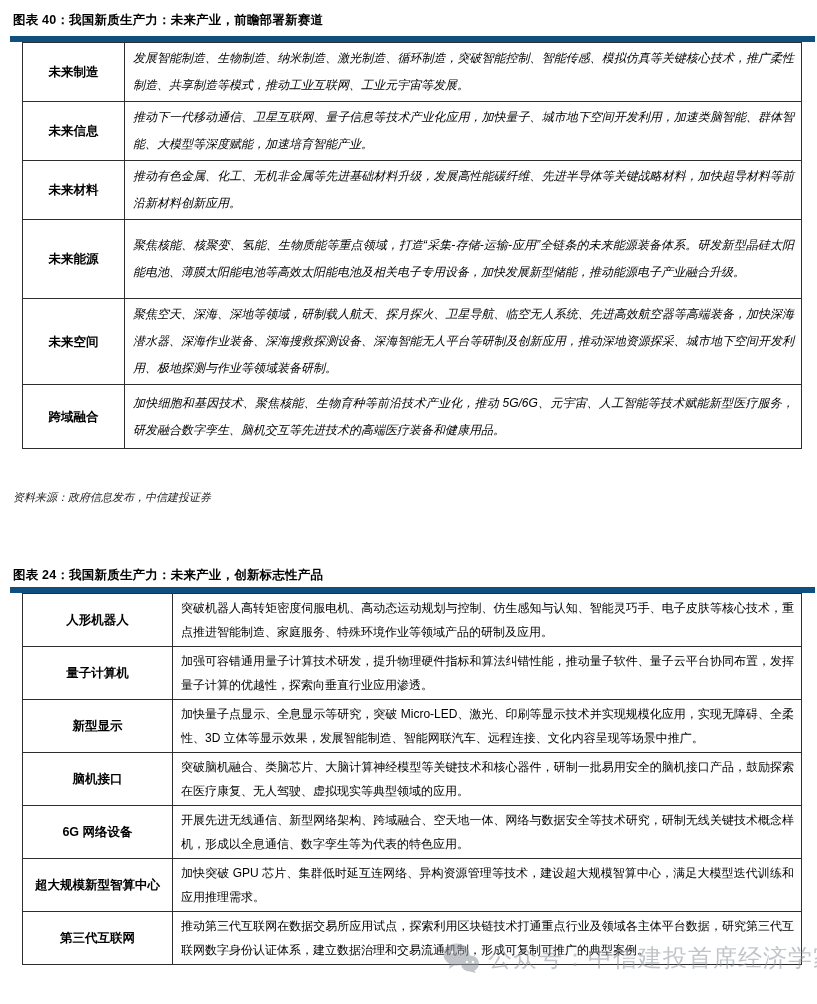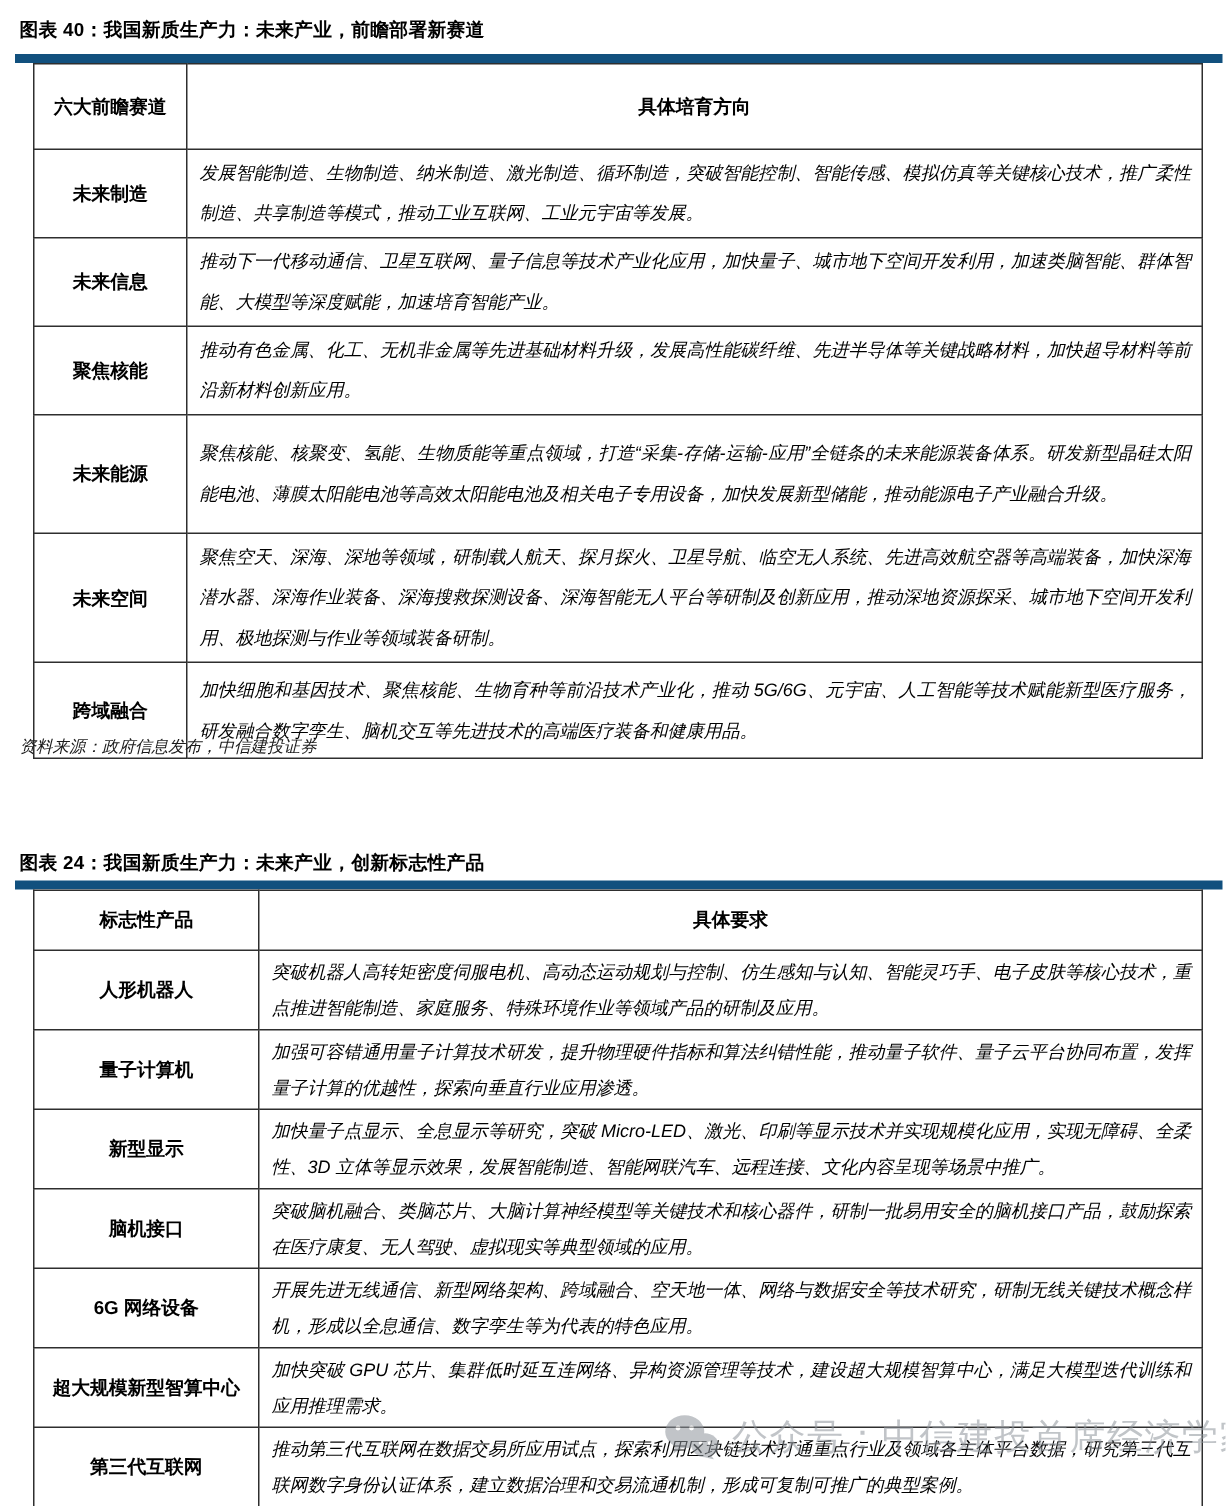--- a/index.html
+++ b/index.html
@@ -36,21 +36,21 @@
   .doc-table td.label {
     font-size:12.5px; font-weight:bold; text-align:center;
     padding:0 12px; line-height:20px; color:#000;
   }
   .doc-table td.detail {
     font-size:12px; color:#000;
     padding:2px 7px 2px 8px;
     text-align:justify; text-justify:inter-ideograph;
   }
   #table-23 td.detail { line-height:27px;font-style:italic; }
-  #table-24 td.detail { line-height:24px;font-style:italic; }
+  #table-24 td.detail { line-height:24px; }
   .source-note {
     position:absolute; left:13px; top:490px;
     font-size:11px; font-style:italic; color:#1a1a1a;
     white-space:nowrap;
     text-align:center;
   }
   .watermark {
     position:absolute; left:443px; top:942px;
     display:flex; align-items:center; gap:9px;
     z-index:10; pointer-events:none;
@@ -67,34 +67,30 @@
 <div class="fig-title" style="top:12px">图表 40：我国新质生产力：未来产业，前瞻部署新赛道</div>
 
 <div class="accent-bar" style="top: 36px; background: rgb(17, 80, 126);"></div>
 
 <table class="doc-table" id="table-23" style="top:42px">
   <colgroup>
       <col style="width:102px">
       <col>
     </colgroup>
   <tbody>
-      <tr style="height:57px">
-    <th>六大前瞻赛道</th>
-    <th>具体培育方向</th>
-  </tr>
   <tr style="height:56px">
     <td class="label">未来制造</td>
     <td class="detail">发展智能制造、生物制造、纳米制造、激光制造、循环制造，突破智能控制、智能传感、模拟仿真等关键核心技术，推广柔性制造、共享制造等模式，推动工业互联网、工业元宇宙等发展。</td>
   </tr>
   <tr style="height:58px">
     <td class="label">未来信息</td>
     <td class="detail">推动下一代移动通信、卫星互联网、量子信息等技术产业化应用，加快量子、城市地下空间开发利用，加速类脑智能、群体智能、大模型等深度赋能，加速培育智能产业。</td>
   </tr>
   <tr style="height:58px">
-    <td class="label">聚焦核能</td>
+    <td class="label">未来材料</td>
     <td class="detail">推动有色金属、化工、无机非金属等先进基础材料升级，发展高性能碳纤维、先进半导体等关键战略材料，加快超导材料等前沿新材料创新应用。</td>
   </tr>
   <tr style="height:79px">
     <td class="label">未来能源</td>
     <td class="detail">聚焦核能、核聚变、氢能、生物质能等重点领域，打造“采集-存储-运输-应用”全链条的未来能源装备体系。研发新型晶硅太阳能电池、薄膜太阳能电池等高效太阳能电池及相关电子专用设备，加快发展新型储能，推动能源电子产业融合升级。</td>
   </tr>
   <tr style="height:73px">
     <td class="label">未来空间</td>
     <td class="detail">聚焦空天、深海、深地等领域，研制载人航天、探月探火、卫星导航、临空无人系统、先进高效航空器等高端装备，加快深海潜水器、深海作业装备、深海搜救探测设备、深海智能无人平台等研制及创新应用，推动深地资源探采、城市地下空间开发利用、极地探测与作业等领域装备研制。</td>
   </tr>
@@ -110,24 +106,20 @@
 <div class="fig-title" style="top:567px">图表 24：我国新质生产力：未来产业，创新标志性产品</div>
 
 <div class="accent-bar" style="top: 587px; background: rgb(17, 80, 126);"></div>
 
 <table class="doc-table" id="table-24" style="top:593px">
   <colgroup>
       <col style="width:150px">
       <col>
     </colgroup>
   <tbody>
-      <tr style="height:40px">
-    <th>标志性产品</th>
-    <th>具体要求</th>
-  </tr>
   <tr style="height:53px">
     <td class="label">人形机器人</td>
     <td class="detail">突破机器人高转矩密度伺服电机、高动态运动规划与控制、仿生感知与认知、智能灵巧手、电子皮肤等核心技术，重点推进智能制造、家庭服务、特殊环境作业等领域产品的研制及应用。</td>
   </tr>
   <tr style="height:52px">
     <td class="label">量子计算机</td>
     <td class="detail">加强可容错通用量子计算技术研发，提升物理硬件指标和算法纠错性能，推动量子软件、量子云平台协同布置，发挥量子计算的优越性，探索向垂直行业应用渗透。</td>
   </tr>
   <tr style="height:52px">
     <td class="label">新型显示</td>

